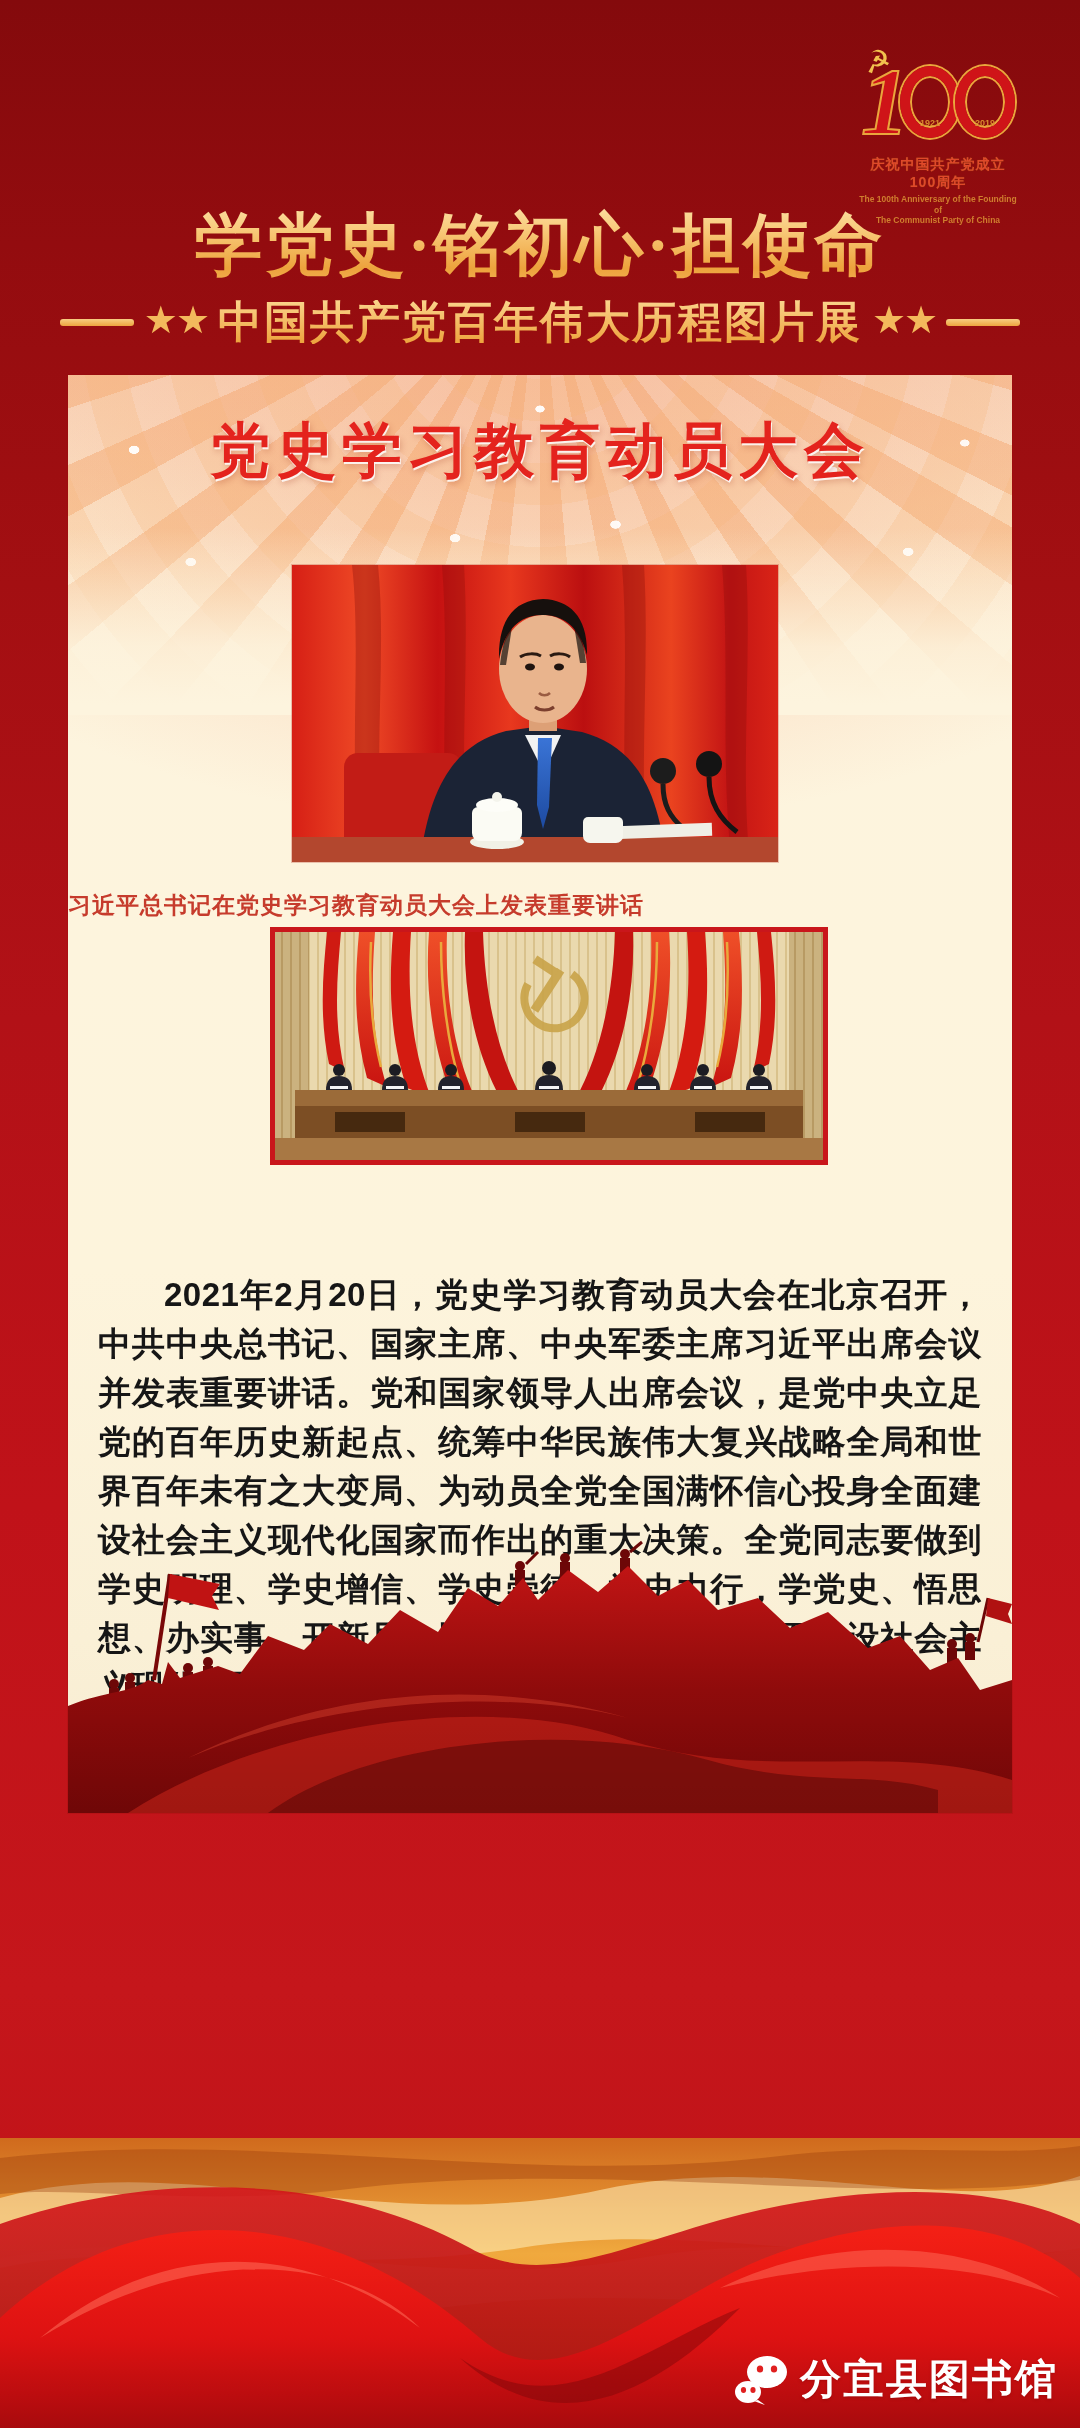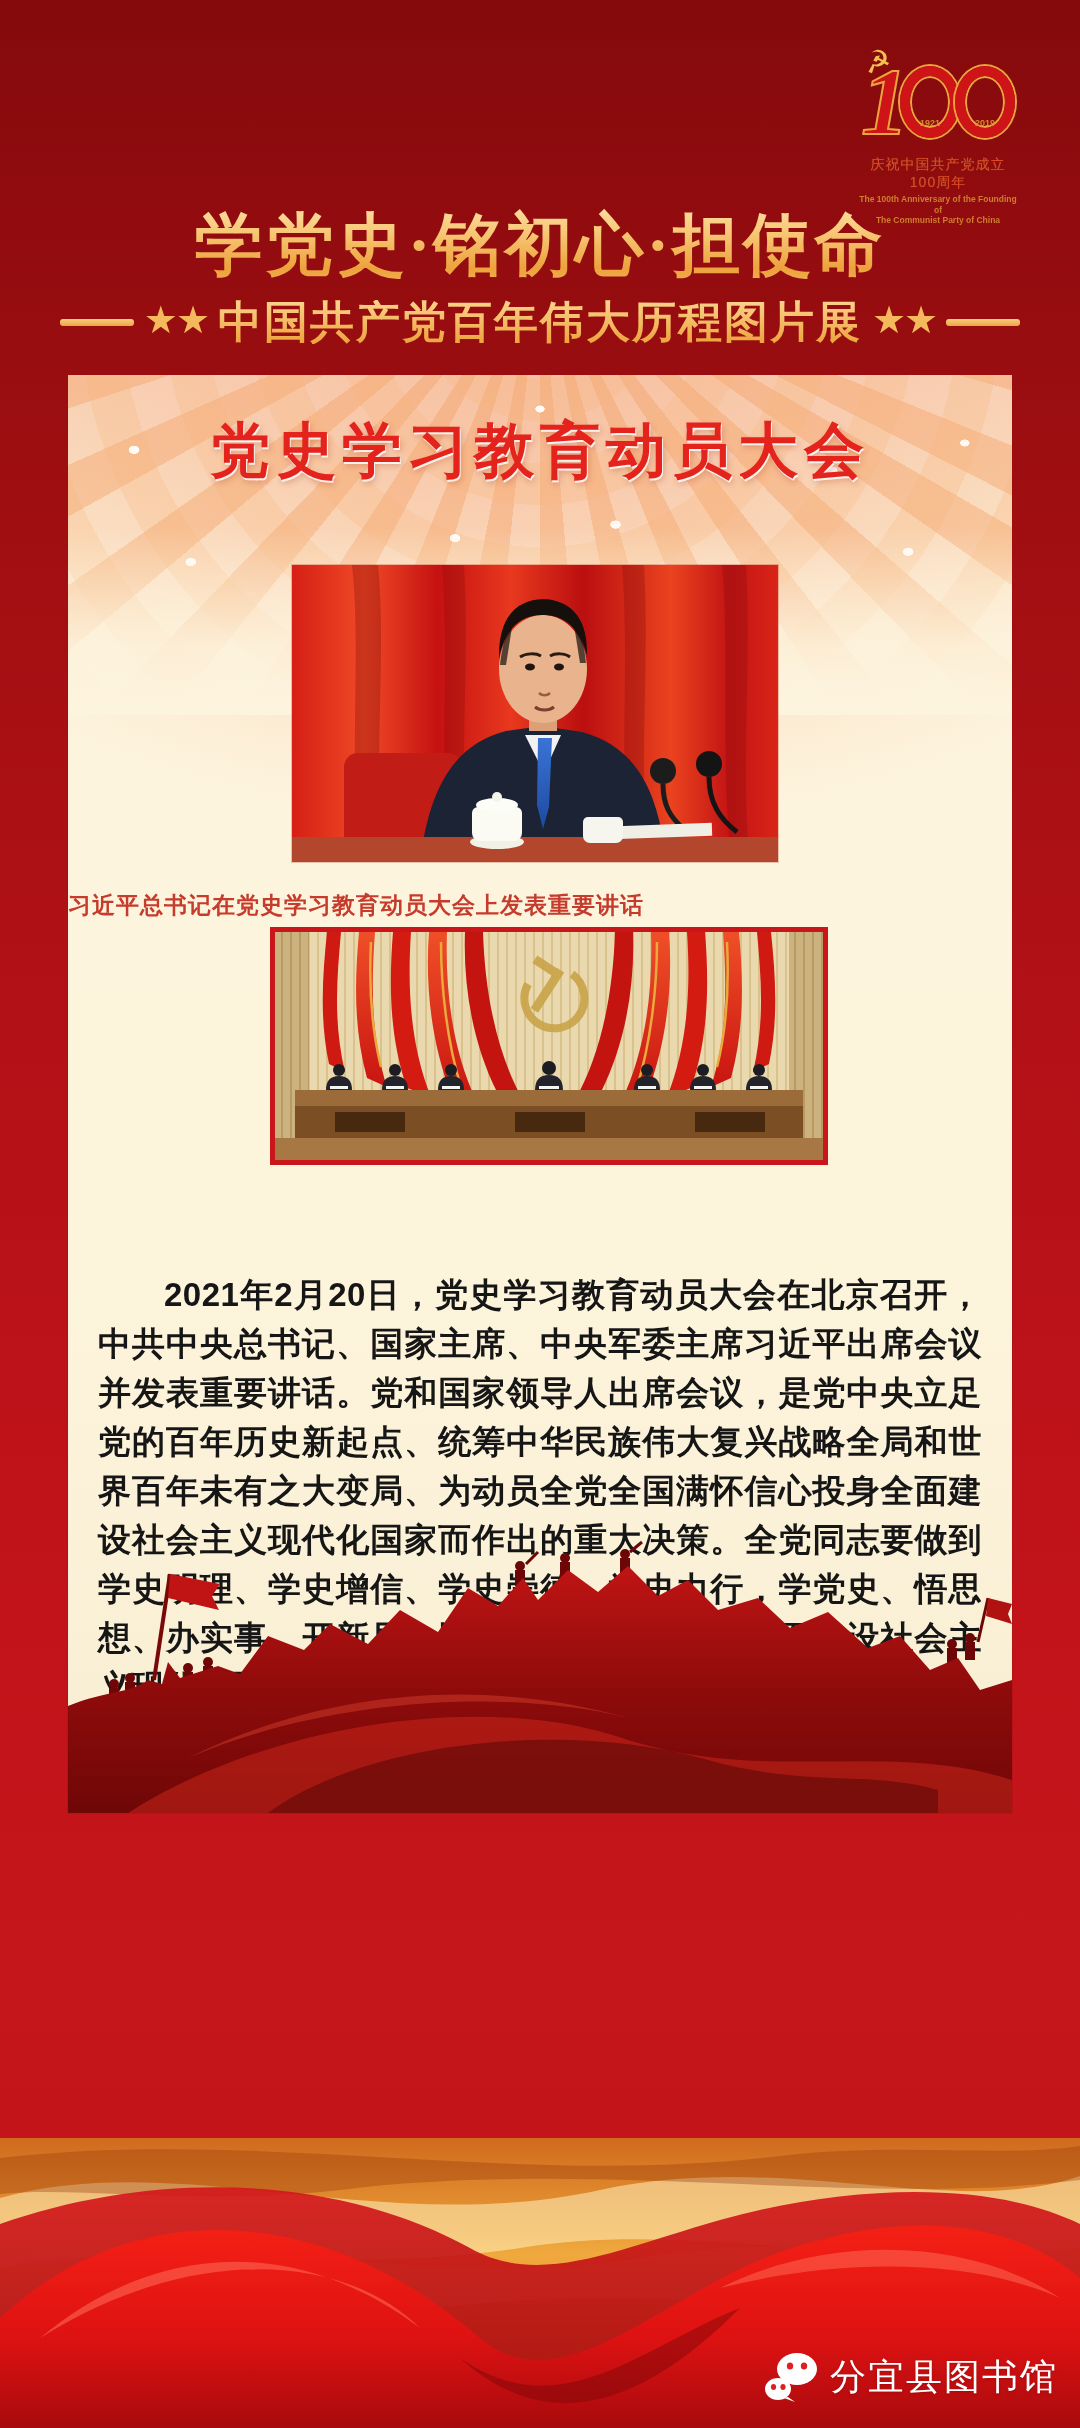--- a/index.html
+++ b/index.html
@@ -10,21 +10,21 @@
   }
   
   .silk-band{position:absolute;left:0;top:2128px;width:1080px;height:300px;z-index:1;}
   
   .logo{position:absolute;left:858px;top:56px;width:160px;z-index:3;text-align:center;}
   .logo-100{display:flex;align-items:center;justify-content:center;position:relative;height:92px;}
   .logo-one{font-family:"Liberation Serif",serif;font-style:italic;font-weight:bold;font-size:96px;line-height:86px;color:#cf1418;-webkit-text-stroke:2px #eaa63c;margin-right:-4px;}
   .logo-hs{position:absolute;left:6px;top:-12px;font-size:30px;color:#f2c14e;transform:rotate(-12deg);}
   .ring{width:40px;height:52px;border:10px solid #cf1418;border-radius:50%;box-shadow:0 0 0 2px #eaa63c, inset 0 0 0 2px #eaa63c;display:flex;align-items:flex-end;justify-content:center;margin-left:-5px;background:transparent;}
   .ring span{font-size:9px;color:#d98c2e;font-weight:bold;letter-spacing:0;}
-  .logo-cap-cn{margin-top:8px;font-size:14px;font-weight:normal;color:#e0482a;letter-spacing:1px;text-shadow:0 0 1px #8a4a10;}
+  .logo-cap-cn{margin-top:8px;font-size:14px;font-weight:bold;color:#e0482a;letter-spacing:1px;text-shadow:0 0 1px #8a4a10;}
   .logo-cap-en{margin-top:2px;font-size:8.5px;line-height:1.25;color:#cf7d2e;font-weight:bold;}
   
   .header-title{
     position:absolute;left:0;top:200px;width:1080px;text-align:center;z-index:3;
     font-family:"Liberation Serif",serif;font-weight:900;font-size:68px;letter-spacing:3px;
     background:linear-gradient(180deg,#fde3ab 0%,#f8c877 35%,#eda23c 75%,#f3b45a 100%);
     -webkit-background-clip:text;background-clip:text;color:transparent;
     text-shadow:0 3px 6px rgba(60,0,0,0.0);
   }
   .header-sub{position:absolute;left:0;top:300px;width:1080px;display:flex;align-items:center;justify-content:center;gap:10px;z-index:3;}
@@ -79,21 +79,21 @@
   .slogan{
     position:absolute;left:0;width:944px;text-align:center;
     font-family:"DejaVu Serif",serif;font-weight:900;font-size:104px;letter-spacing:8px;color:#e8100c;line-height:1;
     text-shadow:-4px -4px 0 #fff,4px -4px 0 #fff,-4px 4px 0 #fff,4px 4px 0 #fff,0 -5px 0 #fff,0 5px 0 #fff,-5px 0 0 #fff,5px 0 0 #fff,4px 8px 10px rgba(170,40,20,.35);
   }
   .slogan1{top:1378px;transform:translateX(-84px) rotate(-2deg) skewX(-3deg);}
   .slogan2{top:1502px;transform:translateX(113px) rotate(-2deg) skewX(-3deg);}
   .silhouette{position:absolute;left:0;bottom:0;width:944px;height:275px;}
   
   .footer{position:absolute;top:2352px;right:22px;z-index:4;display:flex;align-items:center;gap:12px;}
-  .footer-name{font-size:36px;color:#ffffff;letter-spacing:2px;font-weight:normal;text-shadow:0 1px 3px rgba(120,0,0,.4);}
+  .footer-name{font-size:41px;color:#ffffff;letter-spacing:2px;font-weight:bold;text-shadow:0 1px 3px rgba(120,0,0,.4);}
 </style>
 </head>
 <body>
 
 <div class="poster">
 
   <div class="silk-band">
     <svg width="1080" height="300" viewBox="0 0 1080 300" xmlns="http://www.w3.org/2000/svg">
       <defs>
         <linearGradient id="goldG" x1="0" y1="0" x2="0" y2="1">

